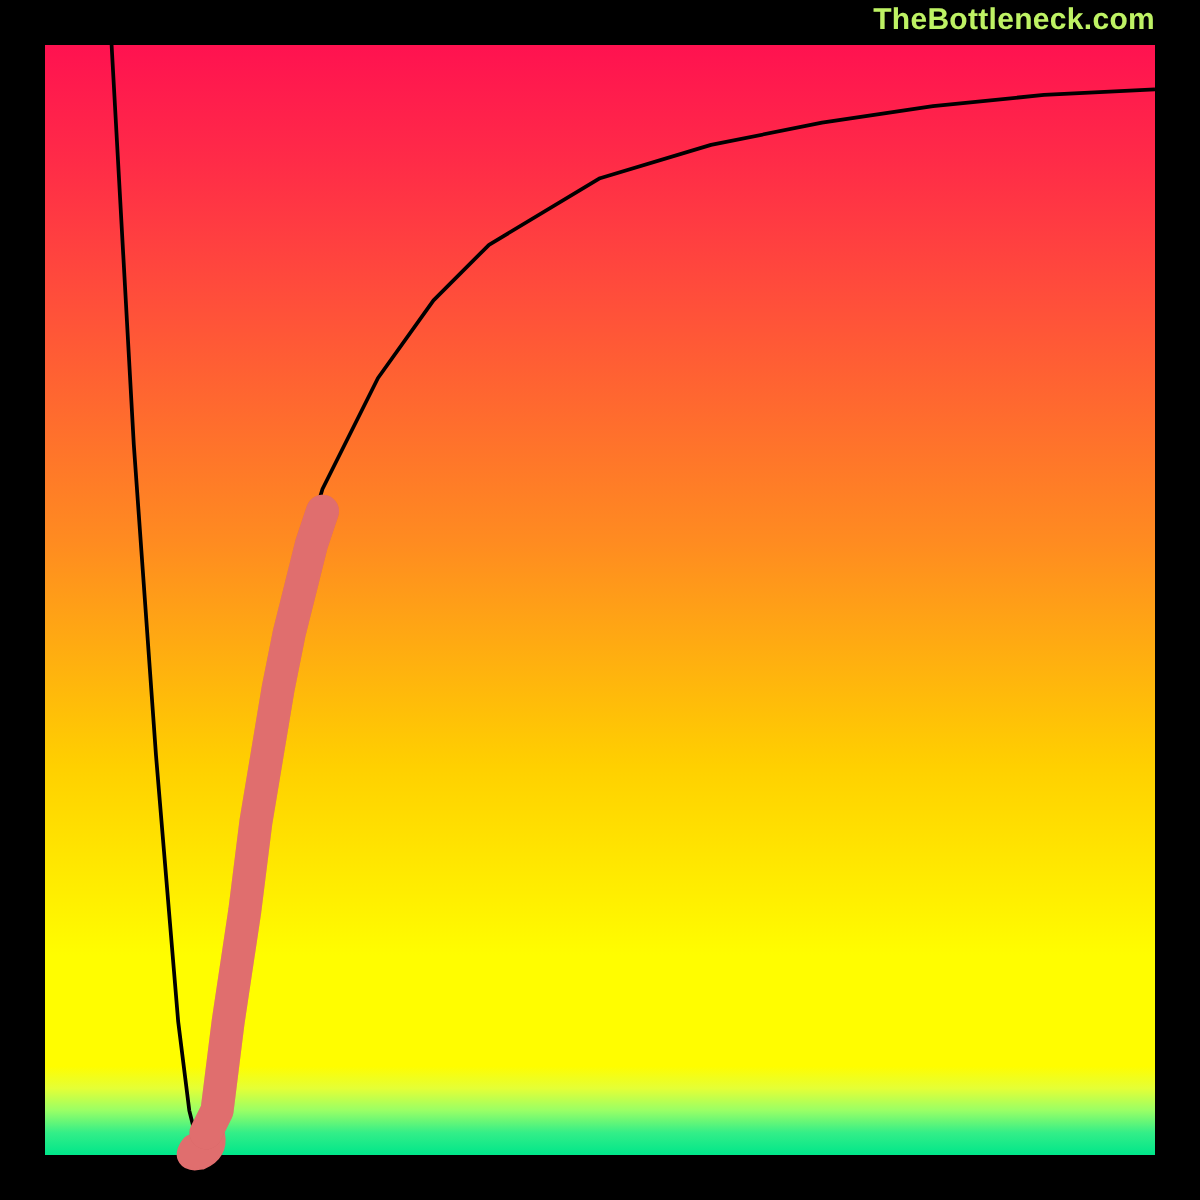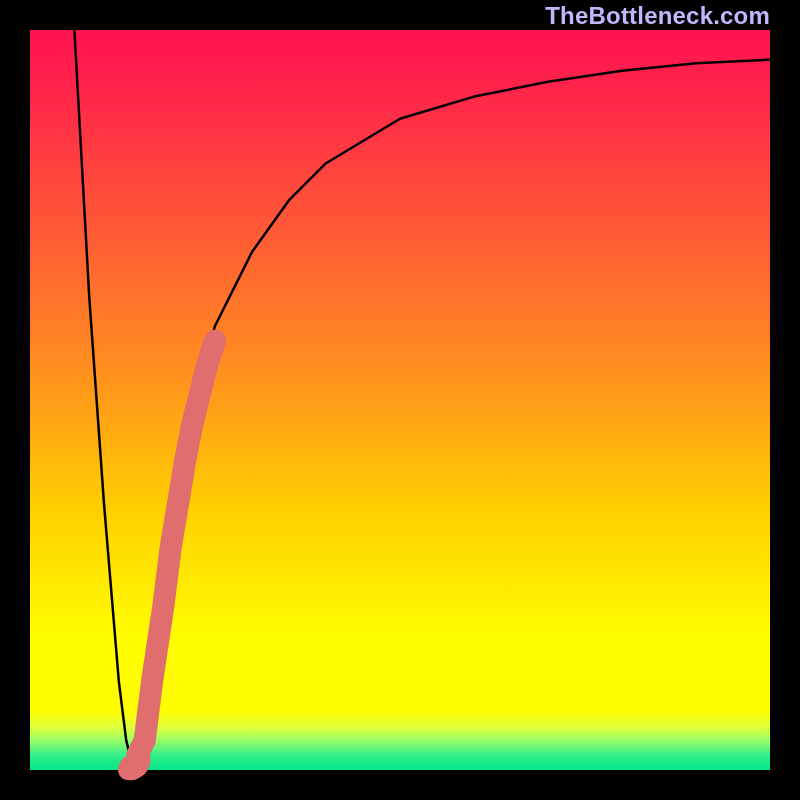--- a/index.html
+++ b/index.html
@@ -36,23 +36,23 @@
       #99ff66 96%,
       #33ee88 98%,
       #00e68a 100%
     );
   }
   .watermark {
     position: absolute;
     top: 2px;
     right: 30px;
     font-family: Arial, Helvetica, sans-serif;
-    font-size: 24px;
+    font-size: 20px;
     font-weight: bold;
-    color: #c4b5fd;
+    color: #bef264;
     letter-spacing: 0.2px;
   }
   svg.curve {
     position: absolute;
     top: 0;
     left: 0;
     width: 740px;
     height: 740px;
     overflow: visible;
   }

